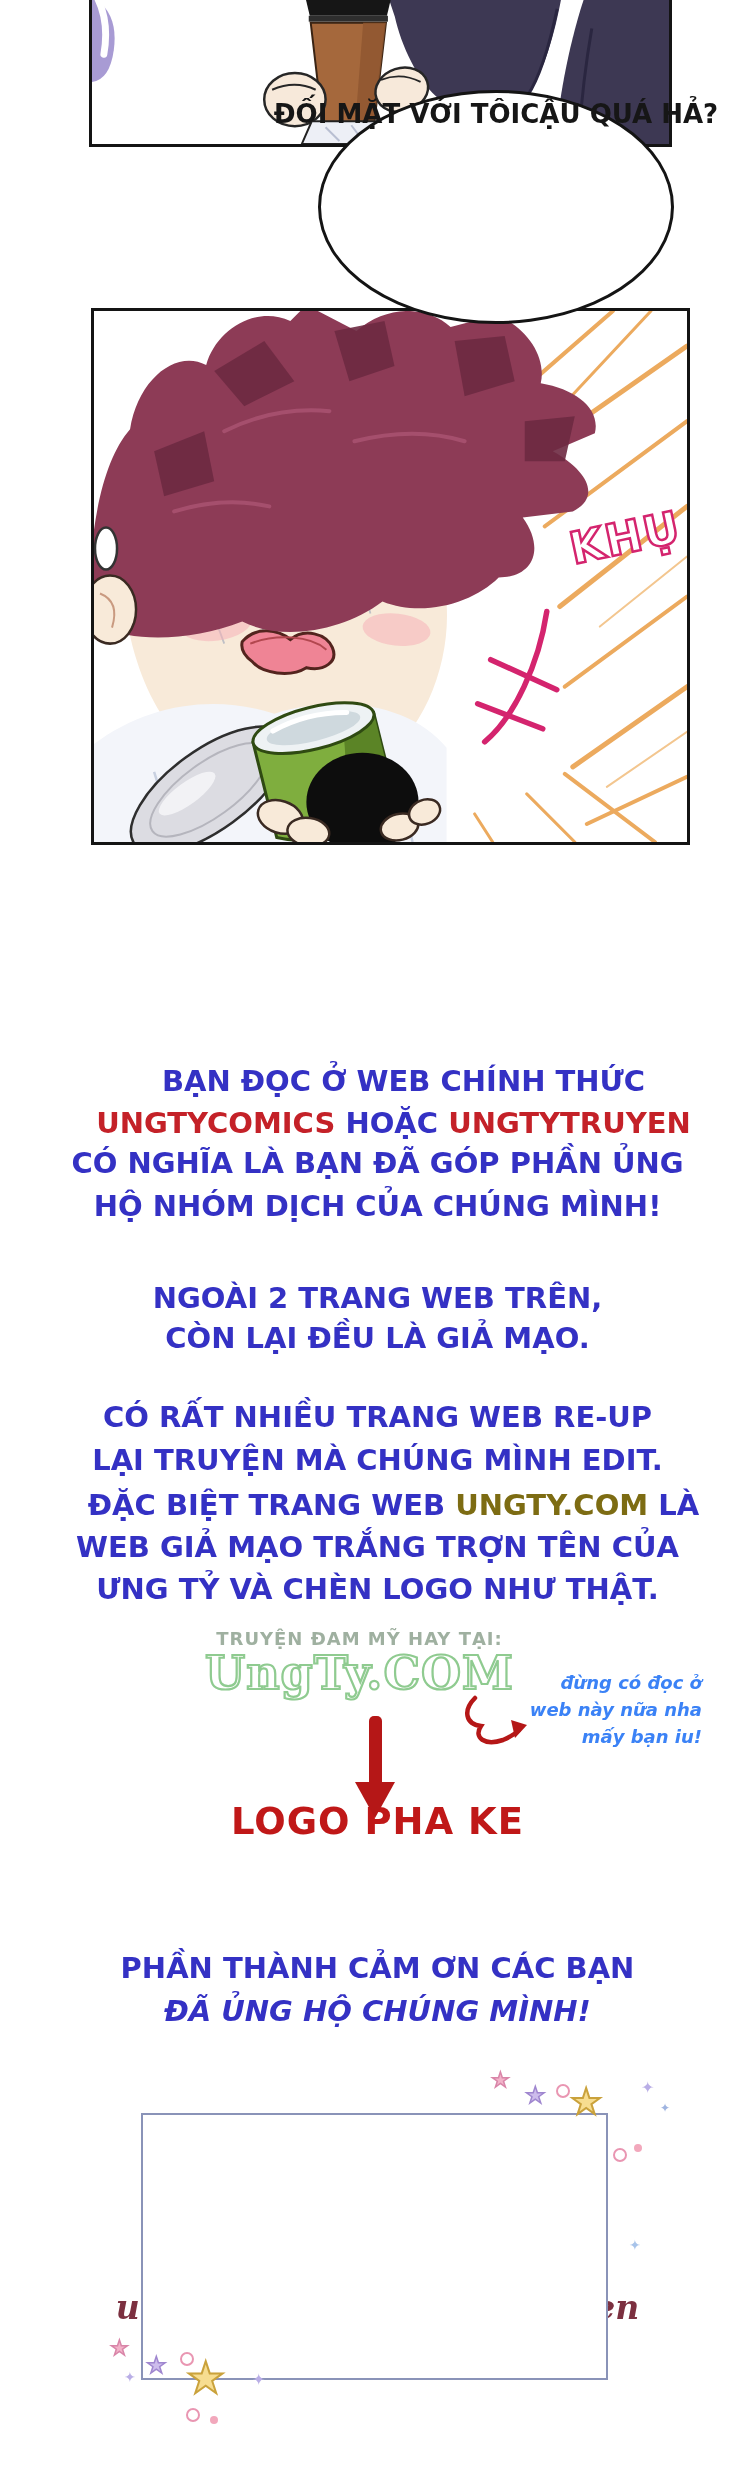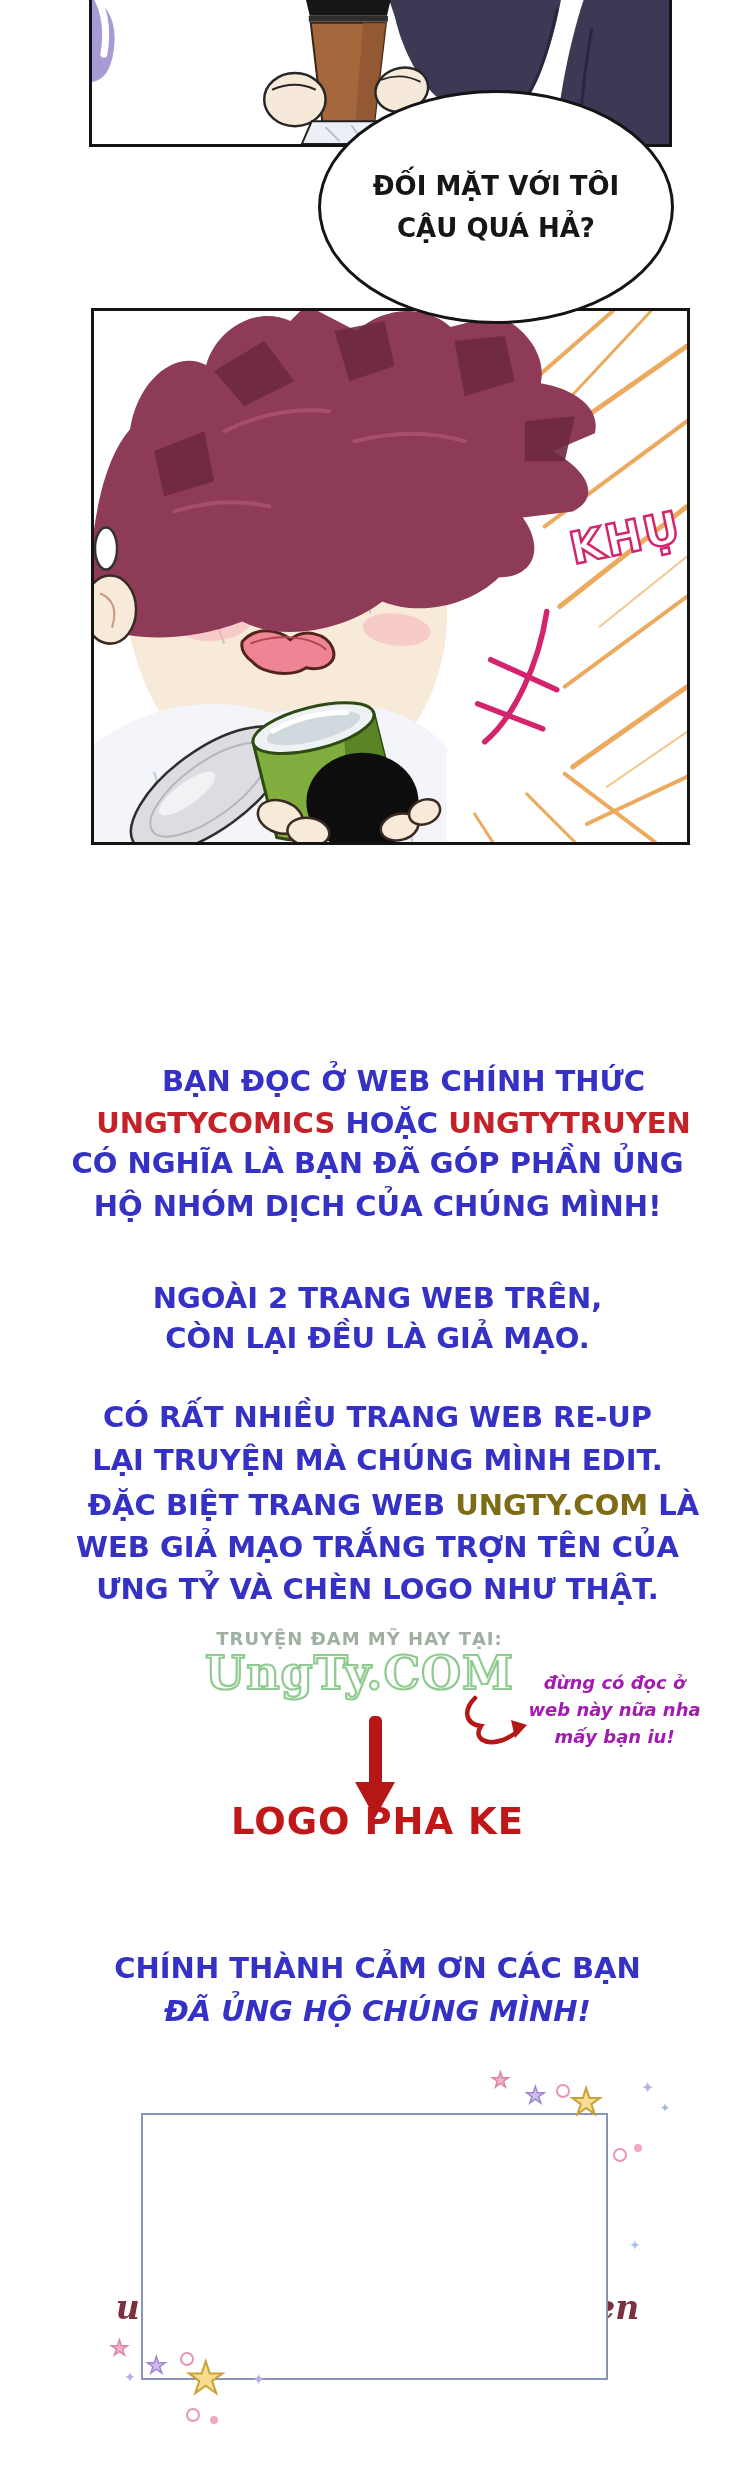--- a/index.html
+++ b/index.html
@@ -8,42 +8,42 @@
   .abs{position:absolute;}
 
   
   .panel{position:absolute;background:#fff;border:3.5px solid #141414;box-sizing:border-box;overflow:hidden;}
   #panel1{left:89px;top:-4px;width:583px;height:151px;}
   #panel2{left:91px;top:308px;width:599px;height:537px;}
   .panel svg{display:block;width:100%;height:100%;}
 
   
   #bubble{left:318px;top:90px;width:350px;height:228px;background:#fff;border:3.5px solid #141414;
-          border-radius:50%;z-index:6;display:flex;flex-direction:column;justify-content:center;
-          align-items:center;text-align:center;}
+          border-radius:50%;z-index:6;display:flex;flex-direction:row;justify-content:center;
+          text-align:center;}
   #bubble .bline{font-size:26px;font-weight:bold;color:#161616;line-height:42px;white-space:nowrap;}
 
   
   #sfx-khu{left:569px;top:512px;z-index:4;font-size:44px;font-weight:bold;letter-spacing:2px;
            color:#ffffff;-webkit-text-stroke:2.5px #d4246e;transform:rotate(-12deg);}
 
   
   .cline{position:absolute;left:0;width:755px;text-align:center;font-weight:bold;white-space:nowrap;}
   .blue{color:#3431c4;}
   .red{color:#c42128;}
   .olive{color:#7d6c13;}
   .sz29{font-size:29px;}
   .crimson{color:#c01818;}
 
   
   #logo-caption{top:1628px;font-size:18px;letter-spacing:1px;color:#9fb0a0;}
   #logo-name{top:1646px;font-family:"DejaVu Serif","Liberation Serif",serif;font-size:46px;
              color:#ffffff;-webkit-text-stroke:2.2px #8fcb90;letter-spacing:1px;}
-  #side-note{position:absolute;left:527px;top:1669px;width:175px;text-align:center;
-             font-size:18px;line-height:27px;font-weight:bold;font-style:italic;color:#a21caf;}
+  #side-note{position:absolute;left:527px;top:1669px;width:175px;text-align:right;
+             font-size:18px;line-height:27px;font-weight:bold;font-style:italic;color:#3b82f6;}
   #verdict{top:1800px;font-size:37px;letter-spacing:1px;}
 
   
   #support-box{left:141px;top:2113px;width:467px;height:267px;border:2.5px solid #8a93b8;
                box-sizing:border-box;background:#ffffff;z-index:2;}
   .script{position:absolute;left:0;width:755px;text-align:center;font-family:"DejaVu Serif","Liberation Serif",serif;
           font-style:italic;font-weight:bold;white-space:nowrap;}
   #script1{top:2150px;font-size:37px;color:#4a4878;}
   #script2{top:2220px;font-size:35px;color:#4a4878;}
   #script3{top:2288px;font-size:33px;color:#7c3040;}
@@ -213,21 +213,21 @@
     <div>mấy bạn iu!</div>
   </div>
 
   <svg class="abs" style="left:352px;top:1714px;z-index:3;" width="46" height="106" viewBox="0 0 46 106">
     <rect x="17" y="2" width="13" height="72" rx="5" fill="#b51717"></rect>
     <path d="M3,68 L43,68 L23,104 Z" fill="#b51717"></path>
   </svg>
 
   <div class="cline crimson" id="verdict">LOGO PHA KE</div>
 
-  <div class="cline sz29 blue" style="top:1951px;">CHÍNH THÀNH CẢM ƠN CÁC BẠN</div>
+  <div class="cline sz29 blue" style="top:1951px;">PHẦN THÀNH CẢM ƠN CÁC BẠN</div>
   <div class="cline sz29 blue" style="top:1994px;font-style:italic;">ĐÃ ỦNG HỘ CHÚNG MÌNH!</div>
 
   <div id="support-box" class="abs"></div>
   <div class="script" id="script1">Ủng hộ nhóm dịch</div>
   <div class="script" id="script2">tại web chính chủ nhé!</div>
   <div class="script" id="script3">ungtycomics và ungtytruyen</div>
 
   <div class="star" style="left:491px;top:2070px;font-size:21px;color:#f2b3c9;-webkit-text-stroke:1.5px #d985a8;">★</div>
   <div class="star" style="left:525px;top:2084px;font-size:23px;color:#cdbcec;-webkit-text-stroke:1.5px #9f86cf;">★</div>
   <div class="ring" style="left:556px;top:2084px;width:10px;height:10px;border:2.5px solid #e996b2;"></div>

